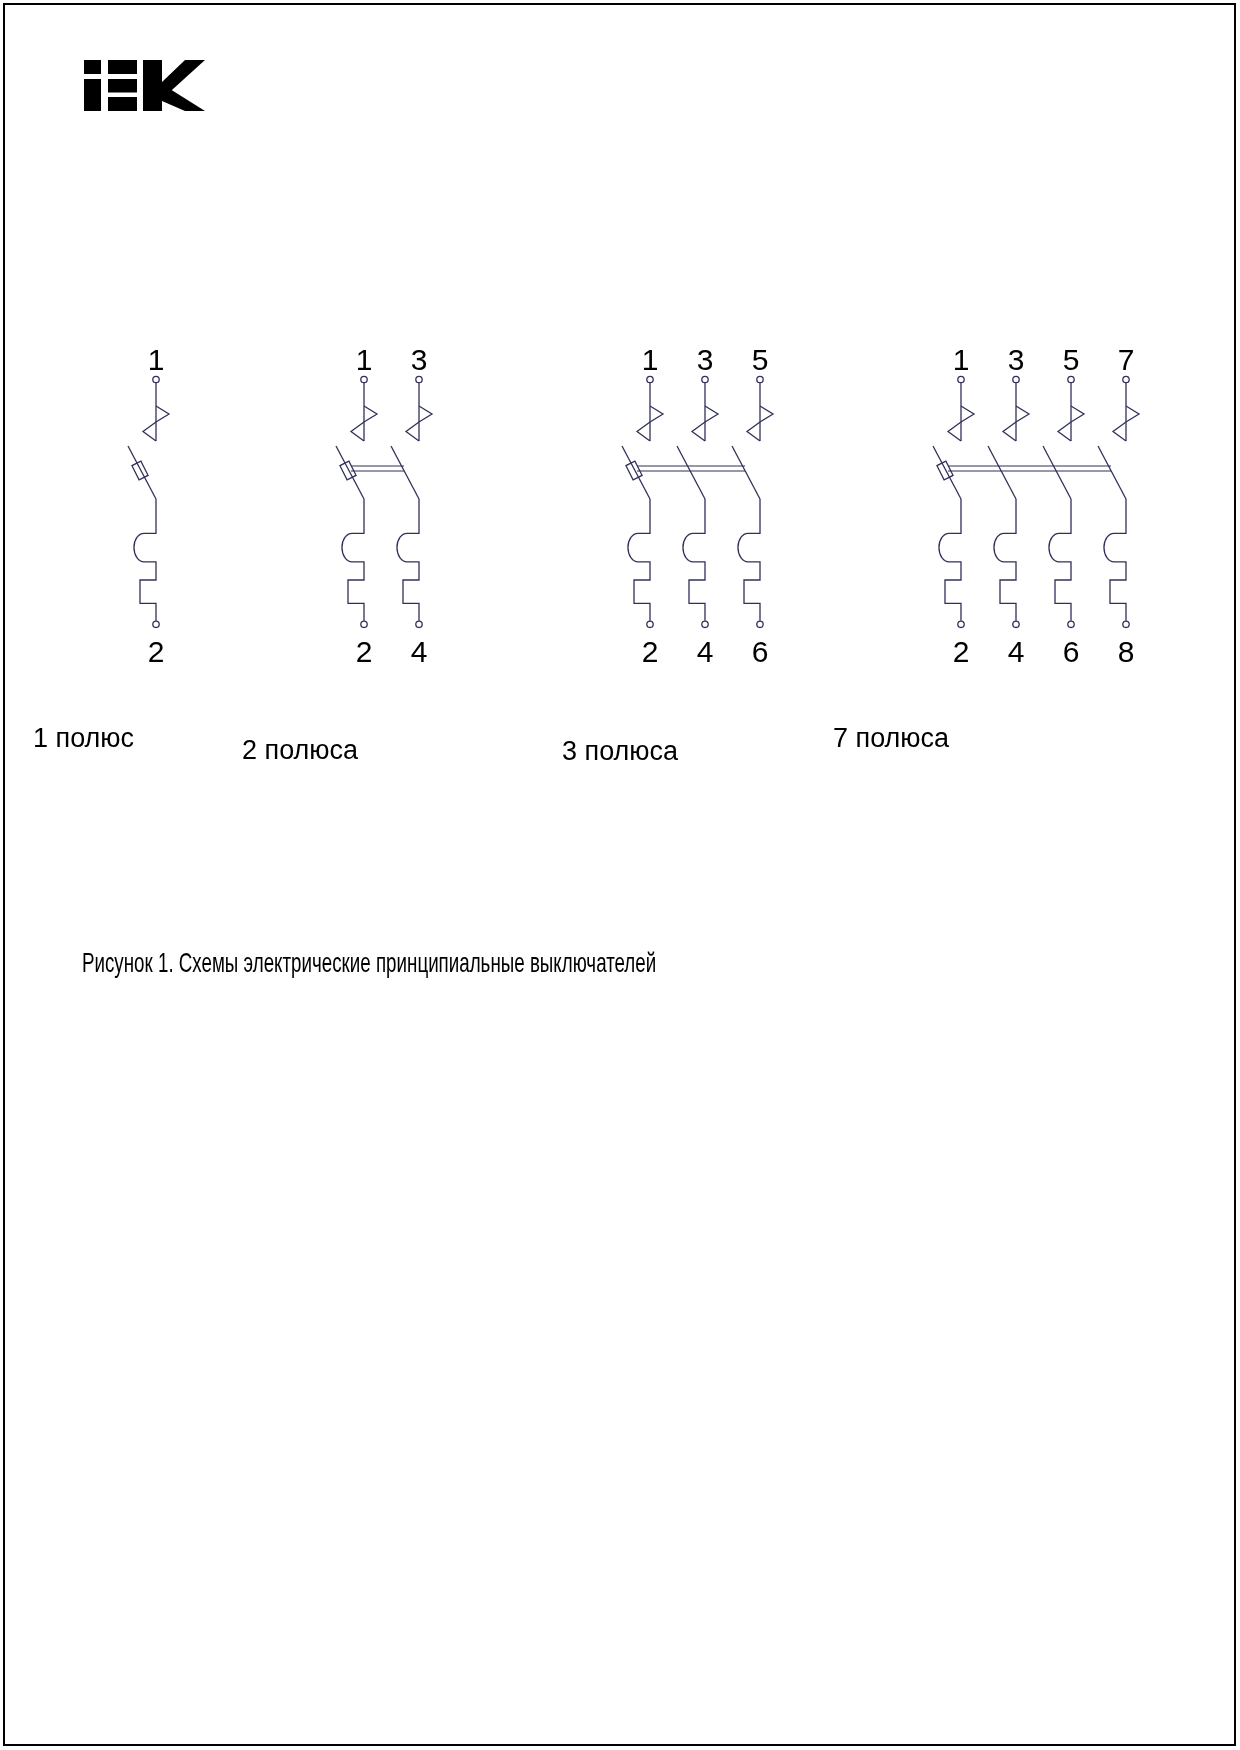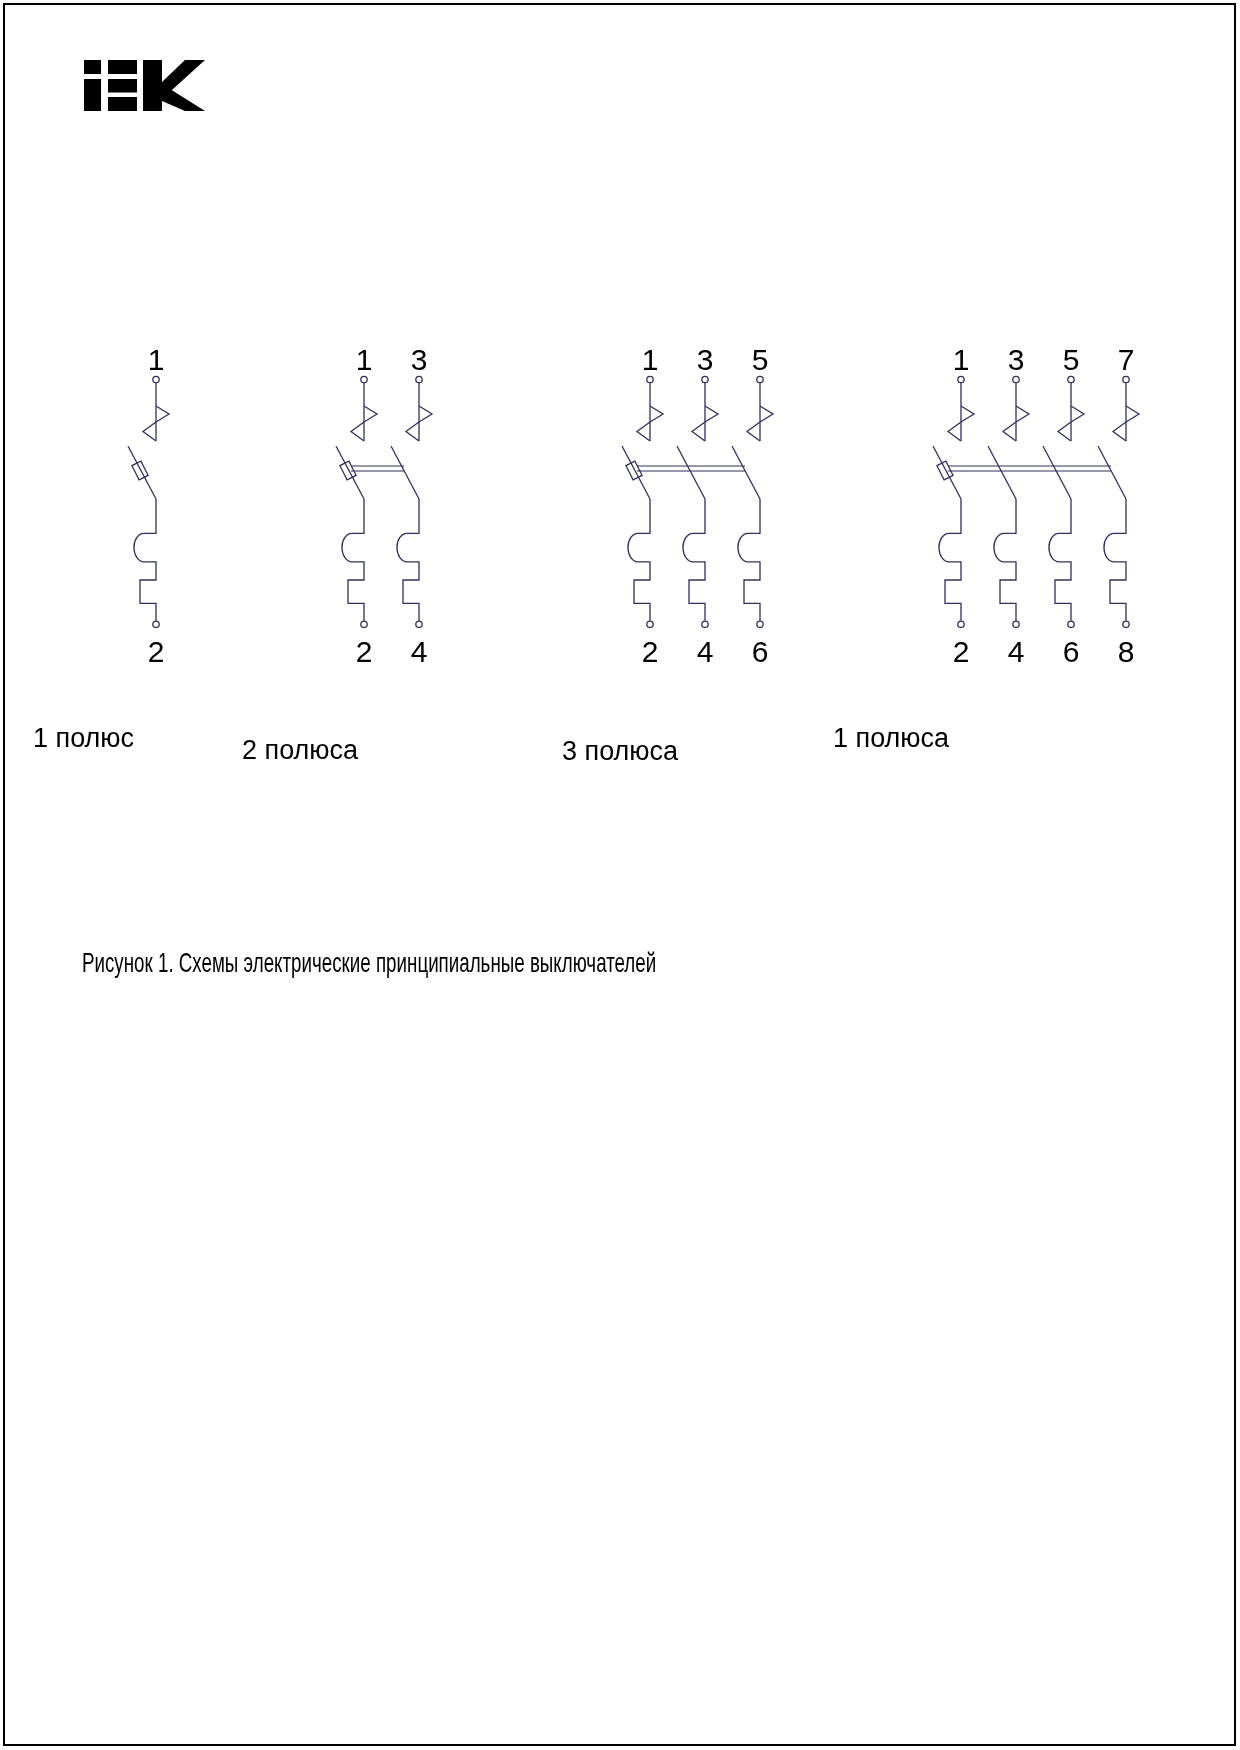--- a/index.html
+++ b/index.html
@@ -158,15 +158,15 @@
         <path d="M 1126 499 V 533.3 H 1114 A 10 14.2 0 1 0 1114 561.8 H 1126 V 580 H 1110 V 603.3 H 1126 V 620.8"></path>
         <circle cx="1126" cy="624.3" r="3.2" fill="#fff"></circle>
         <text x="1126" y="662" text-anchor="middle" class="tnum" stroke="none">8</text>
       </g>
     </g>
   </svg>
 
 <div class="diagram-label" style="left:33px;top:725px;">1 полюс</div>
 <div class="diagram-label" style="left:242px;top:725px;margin-top:12px;">2 полюса</div>
 <div class="diagram-label" style="left:562px;top:725px;margin-top:13px;">3 полюса</div>
-<div class="diagram-label" style="left:833px;top:725px;">1 полюса</div>
+<div class="diagram-label" style="left:833px;top:725px;">7 полюса</div>
 
 <div class="caption">Рисунок 1. Схемы электрические принципиальные выключателей</div>
 
 </body></html>

